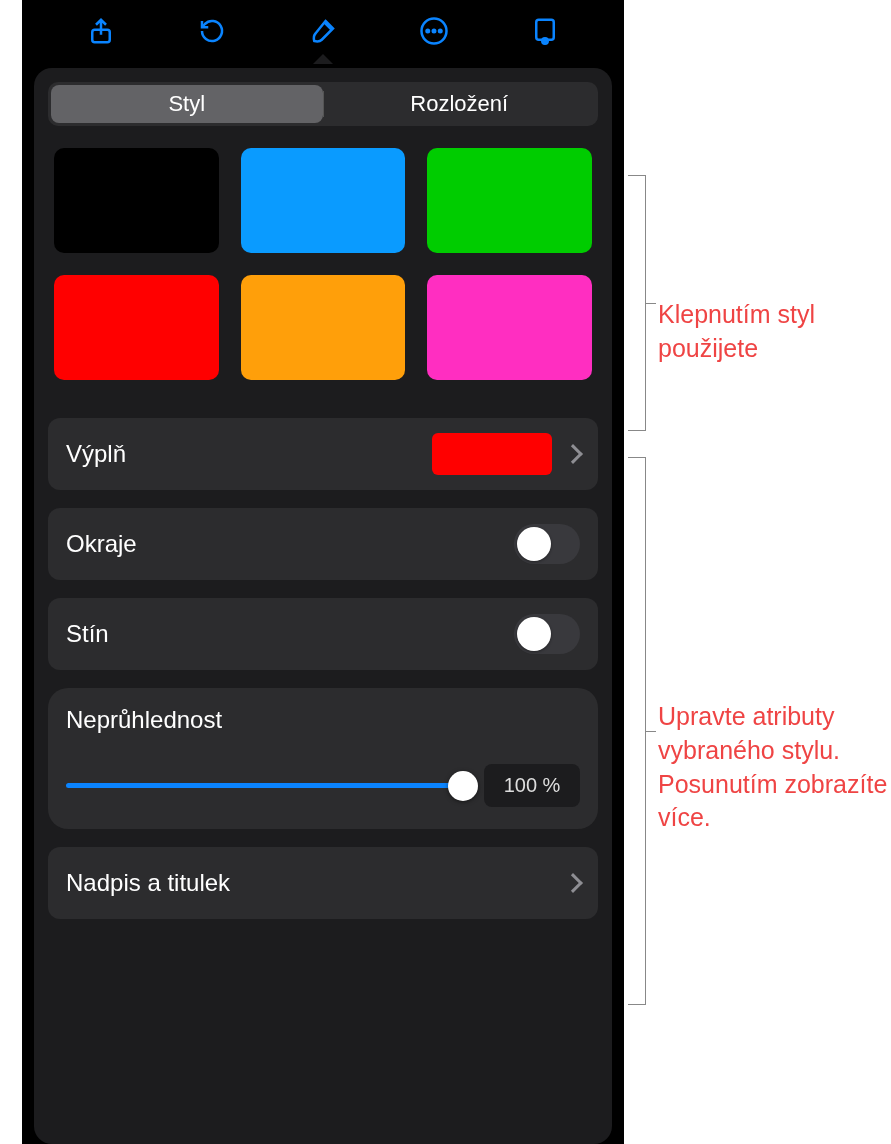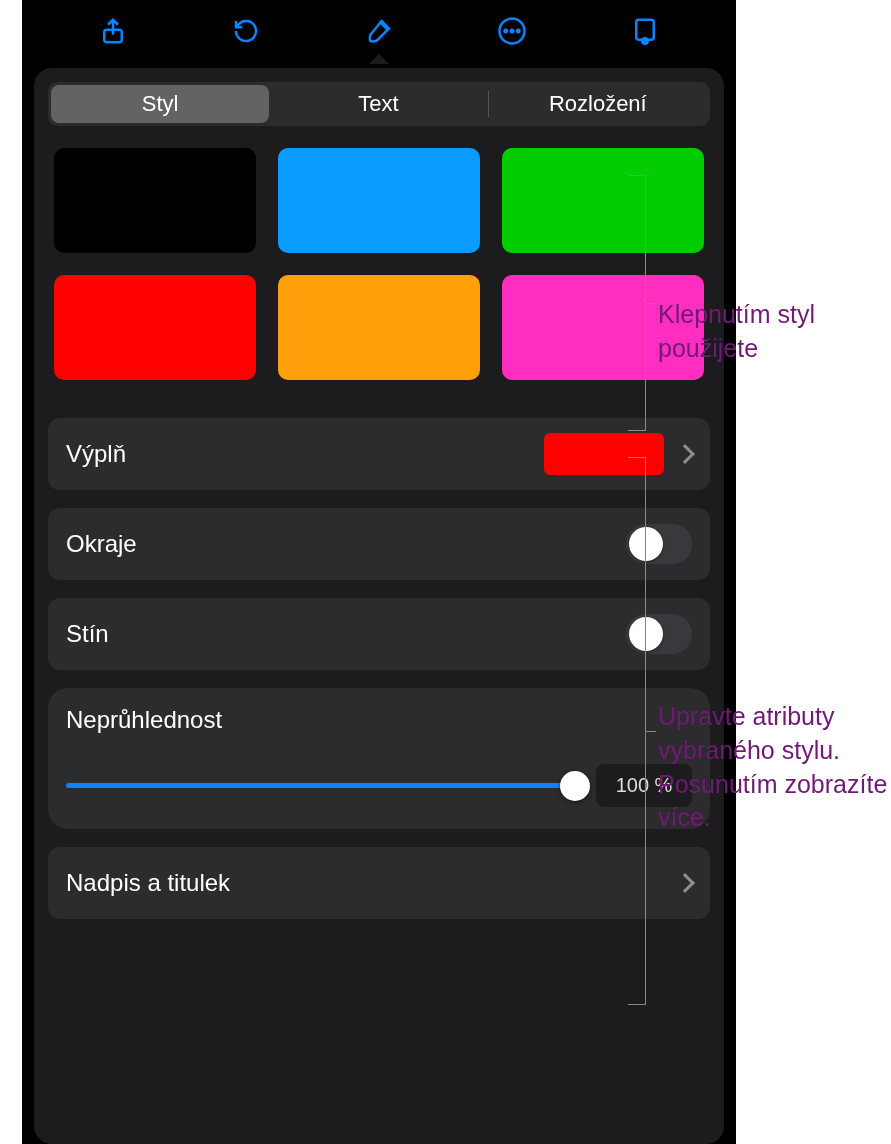--- a/index.html
+++ b/index.html
@@ -8,21 +8,21 @@
     background: #fff;
     width: 891px;
     height: 1144px;
     overflow: hidden;
     position: relative;
   }
   .phone {
     position: absolute;
     left: 22px;
     top: 0;
-    width: 714px;
+    width: 602px;
     height: 1144px;
     background: #000;
   }
   .toolbar {
     height: 62px;
     display: flex;
     align-items: center;
     justify-content: space-around;
     padding: 0 24px;
   }
@@ -180,21 +180,21 @@
     padding: 10px 16px;
     font-size: 20px;
     color: #ddd;
     min-width: 96px;
     text-align: center;
   }
   
   .callout-group {
     position: absolute;
     font-size: 25px;
-    color: #701a75;
+    color: #ef4444;
     line-height: 1.35;
   }
   .callout-group.c1 { left: 658px; top: 298px; }
   .callout-group.c2 { left: 658px; top: 700px; }
   .bracket {
     position: absolute;
     border-right: 1px solid #888;
     border-top: 1px solid #888;
     border-bottom: 1px solid #888;
   }
@@ -250,23 +250,20 @@
         </svg>
     </span>
   </div>
 
   <div class="panel-wrap">
     <div class="panel">
 
       <div class="seg">
         <div class="seg-item active">
           <span>Styl</span>
-        </div>
-        <div class="seg-item">
-          <span>Text</span>
         </div>
         <div class="seg-sep"></div>
         <div class="seg-item">
           <span>Rozložení</span>
         </div>
       </div>
 
       <div class="swatches">
         <div class="swatch" style="background:#000000"></div>
         <div class="swatch" style="background:#0a9bff"></div>

